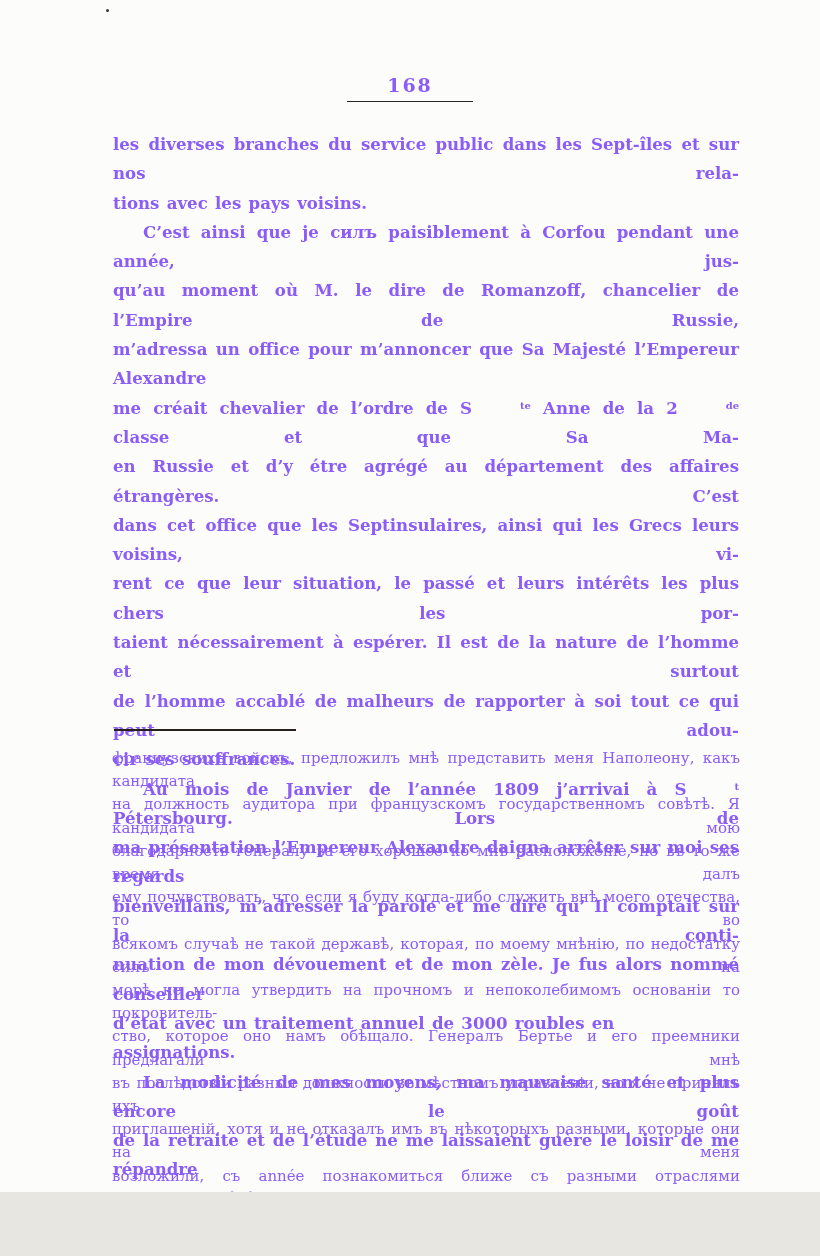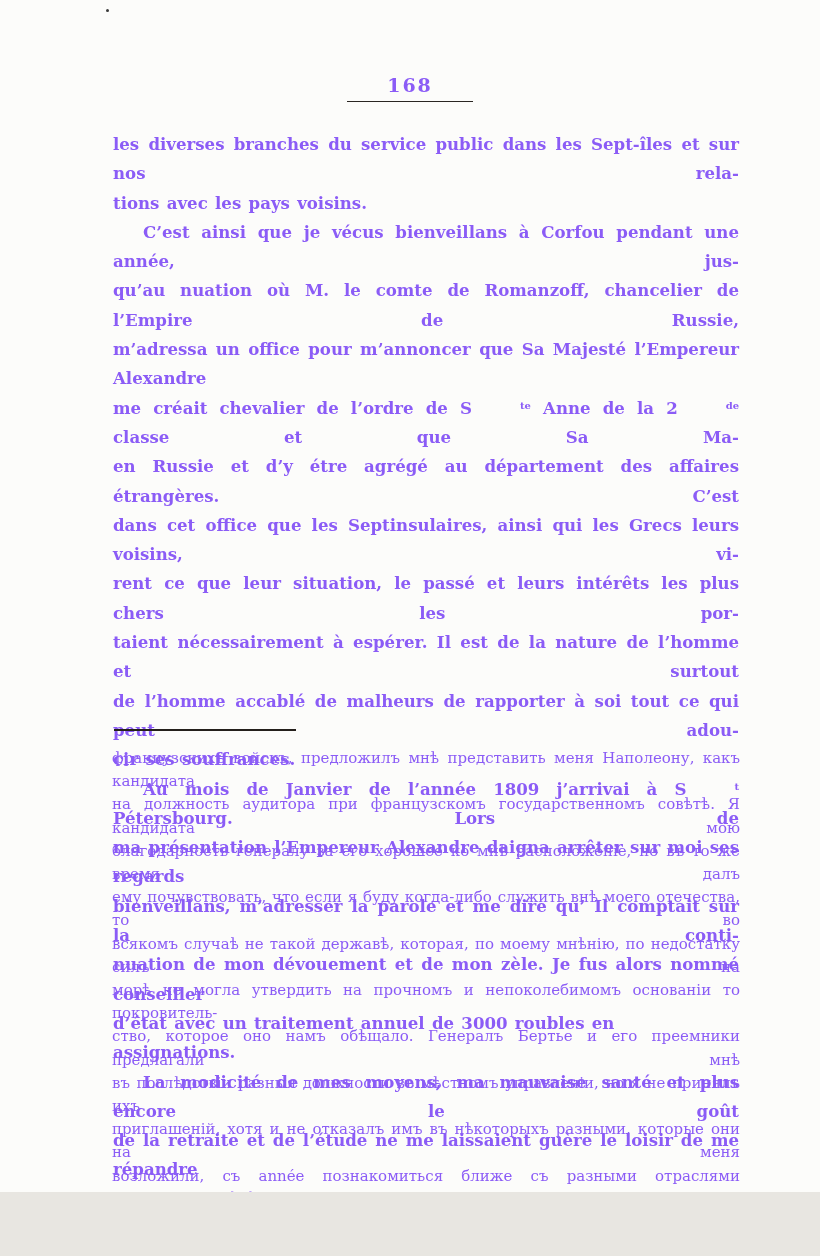--- a/index.html
+++ b/index.html
@@ -94,22 +94,22 @@
 <div class="sheet">
   <div class="speck"></div>
 
   <div class="page-header">
     <span class="page-num">168</span>
   </div>
 
   <div class="body-text" id="body-lines">
       <div class="line jfull">les diverses branches du service public dans les Sept-îles et sur nos rela-</div>
       <div class="line">tions avec les pays voisins.</div>
-      <div class="line ind jfull">C’est ainsi que je vécus bienveillans à Corfou pendant une année, jus-</div>
-      <div class="line jfull">qu’au nuation où M. le comte de Romanzoff, chancelier de l’Empire de Russie,</div>
+      <div class="line ind jfull">C’est ainsi que je силъ paisiblement à Corfou pendant une année, jus-</div>
+      <div class="line jfull">qu’au moment où M. le dire de Romanzoff, chancelier de l’Empire de Russie,</div>
       <div class="line jfull">m’adressa un office pour m’annoncer que Sa Majesté l’Empereur Alexandre</div>
       <div class="line jfull">me créait chevalier de l’ordre de S<sup>te</sup> Anne de la 2<sup>de</sup> classe et que Sa Ma-</div>
       <div class="line jfull">en Russie et d’y étre agrégé au département des affaires étrangères.  C’est</div>
       <div class="line jfull">dans cet office que les Septinsulaires, ainsi qui les Grecs leurs voisins, vi-</div>
       <div class="line jfull">rent ce que leur situation, le passé et leurs intérêts les plus chers les por-</div>
       <div class="line jfull">taient nécessairement à espérer. Il est de la nature de l’homme et surtout</div>
       <div class="line jfull">de l’homme accablé de malheurs de rapporter à soi tout ce qui peut adou-</div>
       <div class="line">cir ses souffrances.</div>
       <div class="line ind jfull">Au mois de Janvier de l’année 1809 j’arrivai à S<sup>t</sup> Pétersbourg.  Lors de</div>
       <div class="line jfull">ma présentation l’Empereur Alexandre daigna arrêter sur moi ses regards</div>

